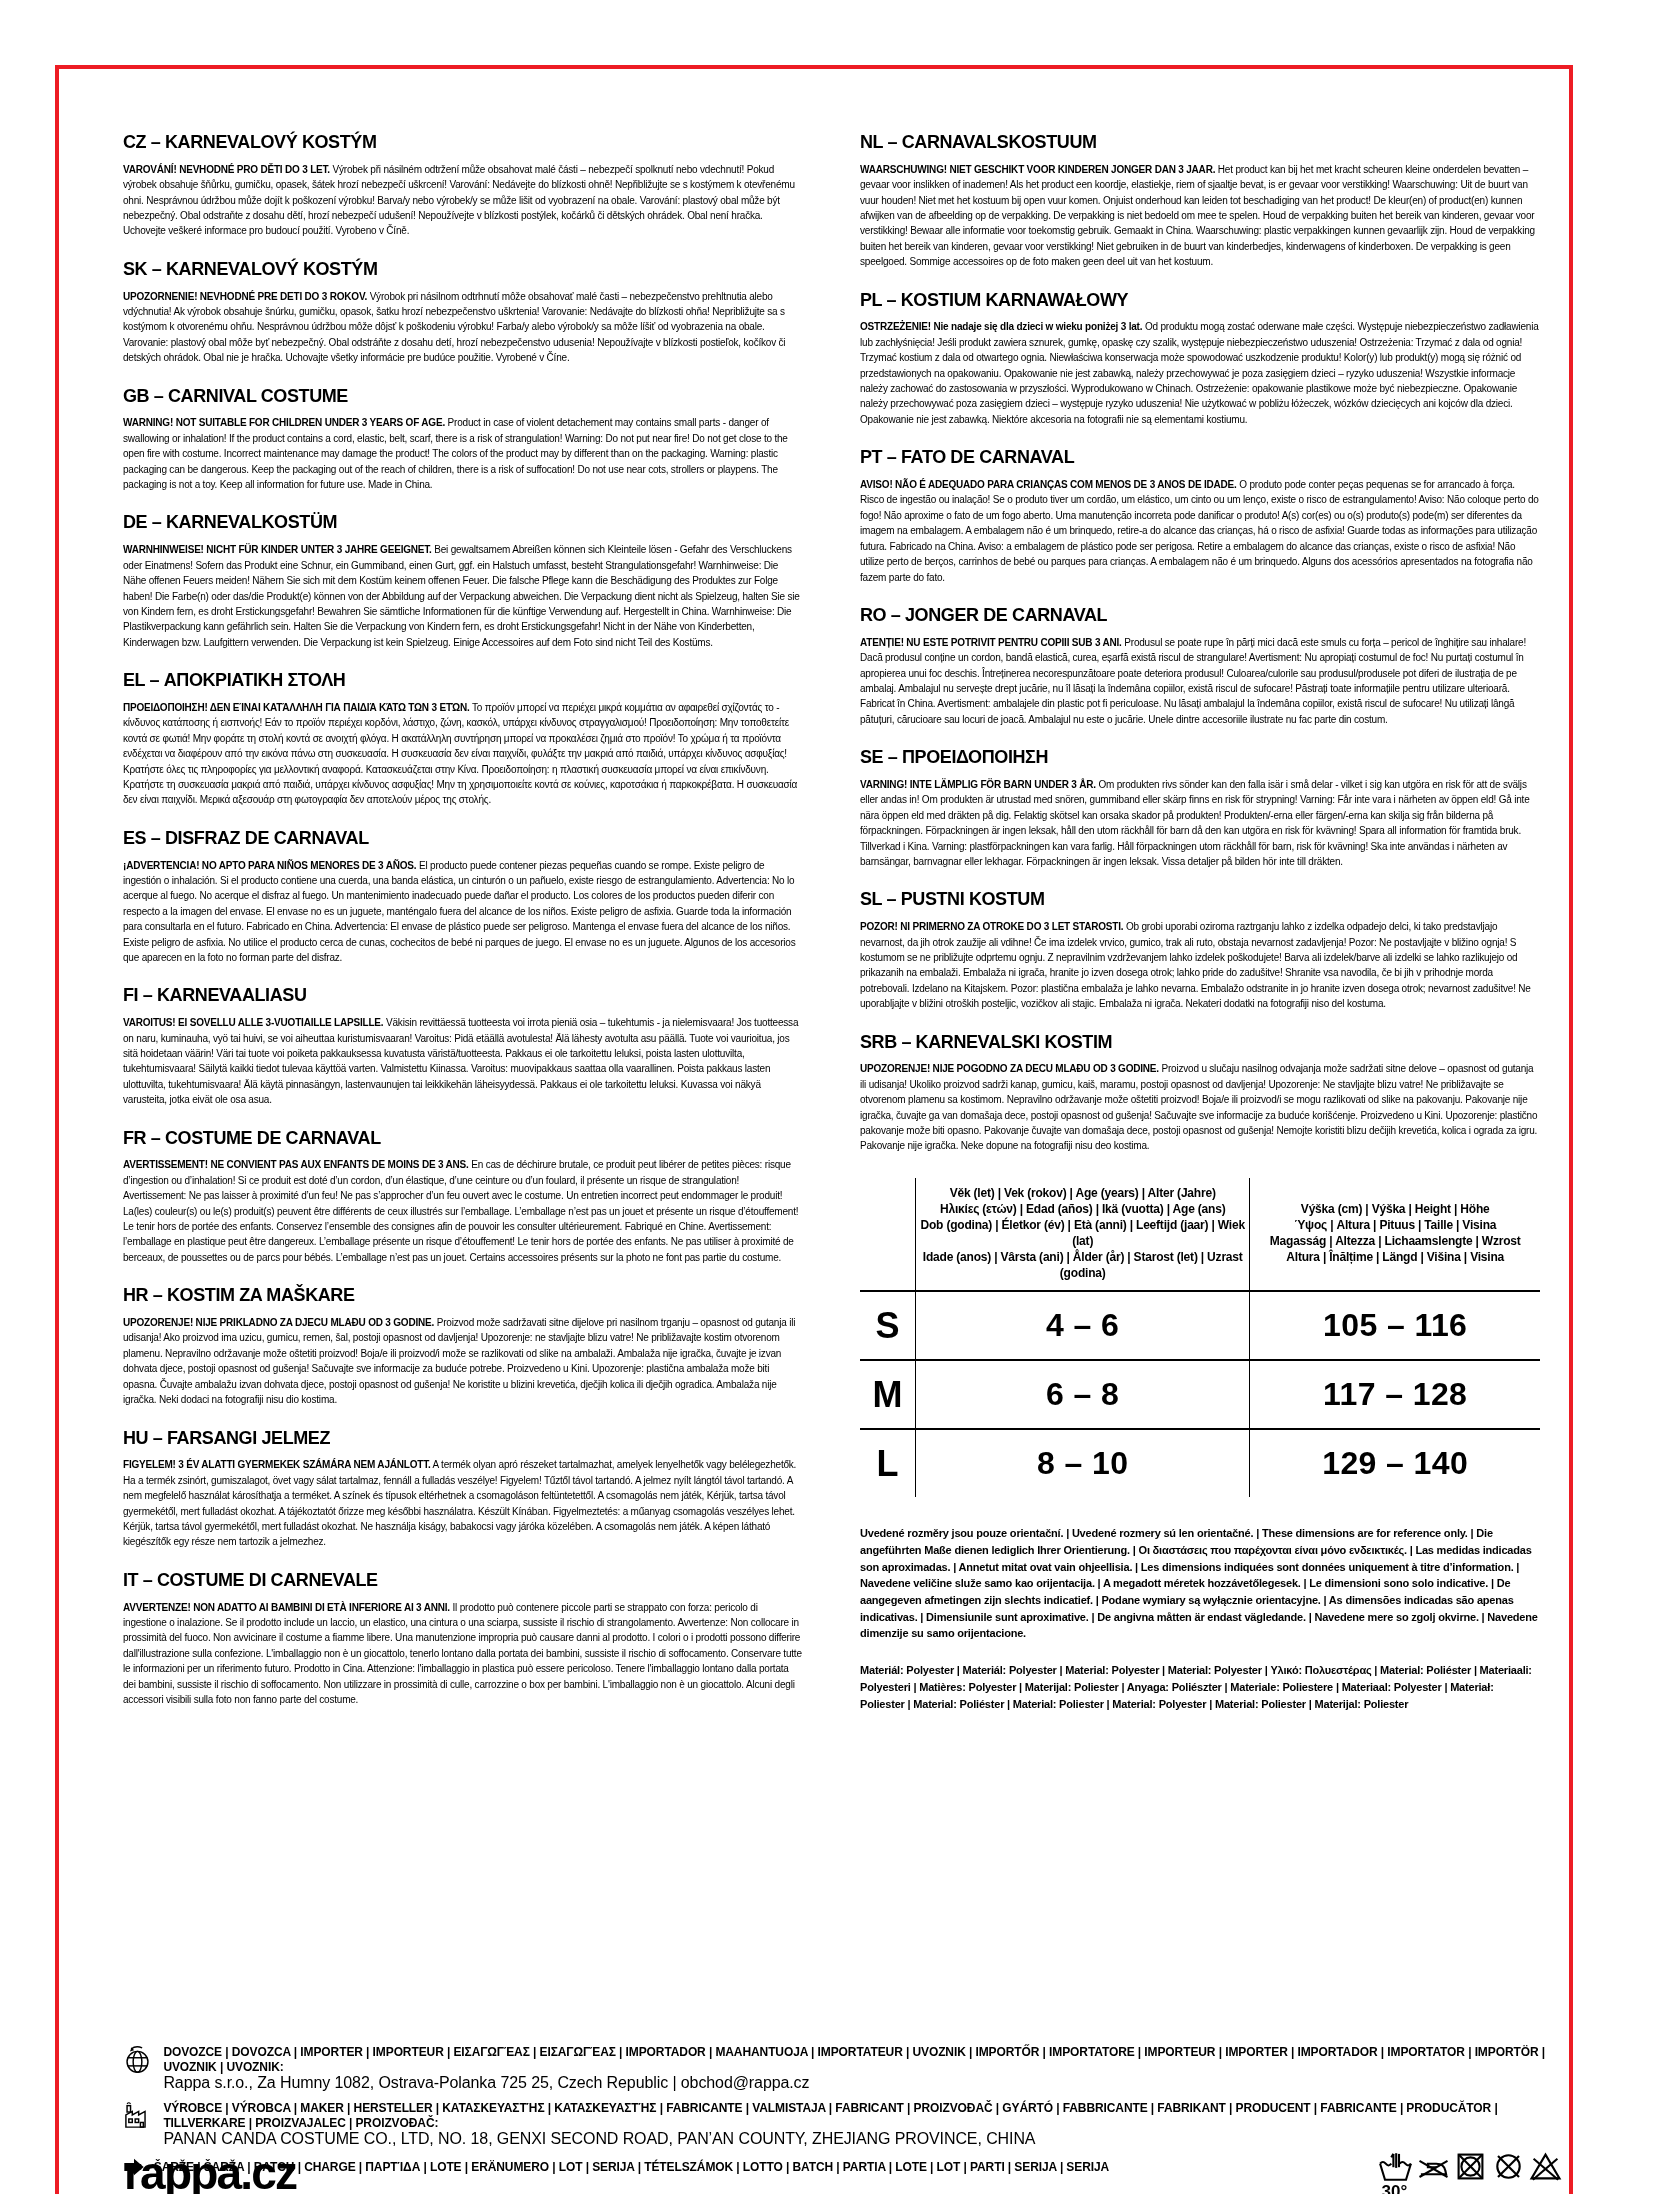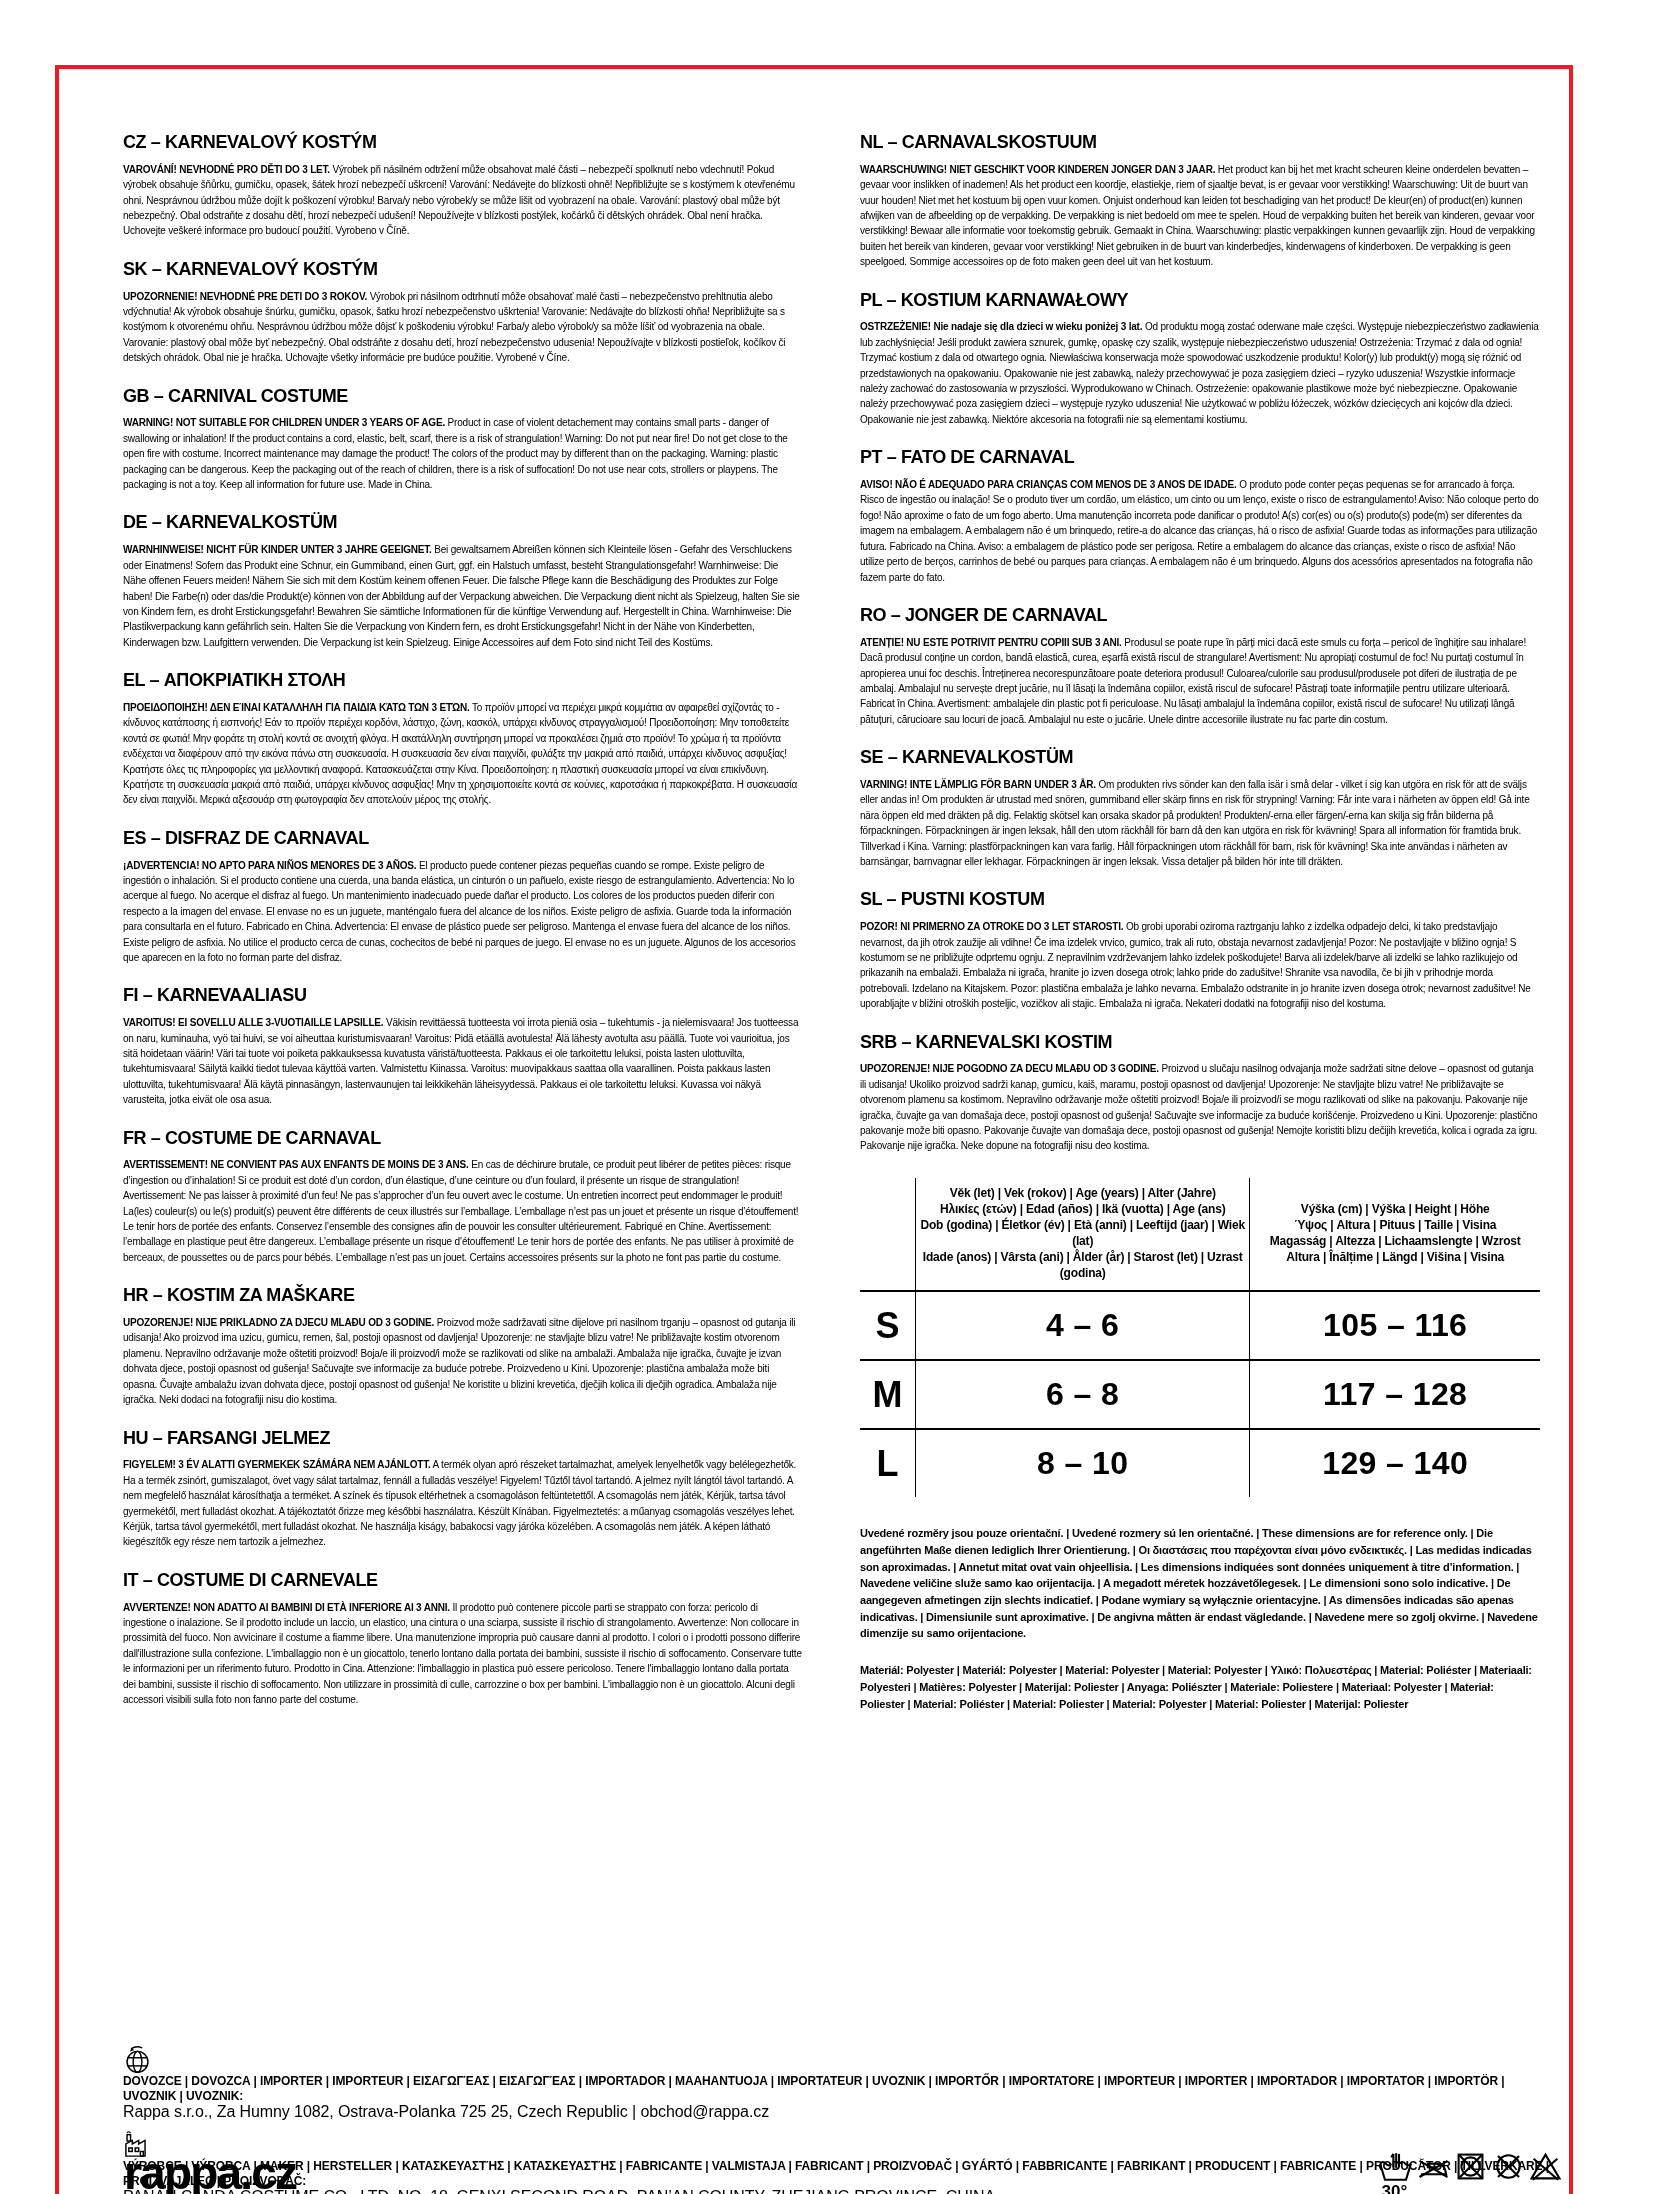--- a/index.html
+++ b/index.html
@@ -22,21 +22,21 @@
   .size-table th { font-size:12px; font-weight:bold; line-height:16px; text-align:center;
                    white-space:pre-line; padding:6.1px 3.5px 9.7px 3.5px; letter-spacing:-0.2px;margin-top:27px; }
   .size-table tbody td { border-top:2.2px solid #000; height:65px; text-align:center; }
   .size-cell { font-size:36px; font-weight:bold; }
   .range-cell { font-size:32px; font-weight:bold; letter-spacing:0.4px; }
 
   .note { font-size:11px; line-height:16.7px; font-weight:bold; letter-spacing:-0.2px; margin:28px 0 0 0; }
   .note.materials { margin-top:20px; }
 
   .footer { position:absolute; left:123px; top:2045px; width:1426px; }
-  .f-row { display:flex; align-items:flex-start; margin-bottom:10.5px;flex-direction:column; }
+  .f-row { display:flex; align-items:flex-start; margin-bottom:10.5px; }
   .f-icon { flex:0 0 29px; margin-right:11.4px; }
   .f-icon svg { display:block; }
   .f-label { font-size:12px; line-height:15px; font-weight:bold; letter-spacing:-0.1px; }
   .f-value { font-size:16px; line-height:15px; letter-spacing:-0.1px; }
   .f-batch { display:flex; align-items:center; margin-top:2.6px; }
   .f-batch .f-icon { flex:0 0 22px; margin-right:8.8px; }
 
   .logo { position:absolute; left:124px; top:2146px; font-size:46px; font-weight:bold;
           letter-spacing:-1.8px; }
   .care { position:absolute; left:1378px; top:2149px; display:flex; align-items:flex-start; }
@@ -108,21 +108,21 @@
     </div>
     <div class="sec">
       <h2>PT – FATO DE CARNAVAL</h2>
       <p><b>AVISO! NÃO É ADEQUADO PARA CRIANÇAS COM MENOS DE 3 ANOS DE IDADE.</b> <span>O produto pode conter peças pequenas se for arrancado à força. Risco de ingestão ou inalação! Se o produto tiver um cordão, um elástico, um cinto ou um lenço, existe o risco de estrangulamento! Aviso: Não coloque perto do fogo! Não aproxime o fato de um fogo aberto. Uma manutenção incorreta pode danificar o produto! A(s) cor(es) ou o(s) produto(s) pode(m) ser diferentes da imagem na embalagem. A embalagem não é um brinquedo, retire-a do alcance das crianças, há o risco de asfixia! Guarde todas as informações para utilização futura. Fabricado na China. Aviso: a embalagem de plástico pode ser perigosa. Retire a embalagem do alcance das crianças, existe o risco de asfixia! Não utilize perto de berços, carrinhos de bebé ou parques para crianças. A embalagem não é um brinquedo. Alguns dos acessórios apresentados na fotografia não fazem parte do fato.</span></p>
     </div>
     <div class="sec">
       <h2>RO – JONGER DE CARNAVAL</h2>
       <p><b>ATENȚIE! NU ESTE POTRIVIT PENTRU COPIII SUB 3 ANI.</b> <span>Produsul se poate rupe în părți mici dacă este smuls cu forța – pericol de înghițire sau inhalare! Dacă produsul conține un cordon, bandă elastică, curea, eșarfă există riscul de strangulare! Avertisment: Nu apropiați costumul de foc! Nu purtați costumul în apropierea unui foc deschis. Întreținerea necorespunzătoare poate deteriora produsul! Culoarea/culorile sau produsul/produsele pot diferi de ilustrația de pe ambalaj. Ambalajul nu servește drept jucărie, nu îl lăsați la îndemâna copiilor, există riscul de sufocare! Păstrați toate informațiile pentru utilizare ulterioară. Fabricat în China. Avertisment: ambalajele din plastic pot fi periculoase. Nu lăsați ambalajul la îndemâna copiilor, există riscul de sufocare! Nu utilizați lângă pătuțuri, cărucioare sau locuri de joacă. Ambalajul nu este o jucărie. Unele dintre accesoriile ilustrate nu fac parte din costum.</span></p>
     </div>
     <div class="sec">
-      <h2>SE – KARNEVALKOSTÜM</h2>
+      <h2>SE – ΠΡΟΕΙΔΟΠΟΙΗΣΗ</h2>
       <p><b>VARNING! INTE LÄMPLIG FÖR BARN UNDER 3 ÅR.</b> <span>Om produkten rivs sönder kan den falla isär i små delar - vilket i sig kan utgöra en risk för att de sväljs eller andas in! Om produkten är utrustad med snören, gummiband eller skärp finns en risk för strypning! Varning: Får inte vara i närheten av öppen eld! Gå inte nära öppen eld med dräkten på dig. Felaktig skötsel kan orsaka skador på produkten! Produkten/-erna eller färgen/-erna kan skilja sig från bilderna på förpackningen. Förpackningen är ingen leksak, håll den utom räckhåll för barn då den kan utgöra en risk för kvävning! Spara all information för framtida bruk. Tillverkad i Kina. Varning: plastförpackningen kan vara farlig. Håll förpackningen utom räckhåll för barn, risk för kvävning! Ska inte användas i närheten av barnsängar, barnvagnar eller lekhagar. Förpackningen är ingen leksak. Vissa detaljer på bilden hör inte till dräkten.</span></p>
     </div>
     <div class="sec">
       <h2>SL – PUSTNI KOSTUM</h2>
       <p><b>POZOR! NI PRIMERNO ZA OTROKE DO 3 LET STAROSTI.</b> <span>Ob grobi uporabi oziroma raztrganju lahko z izdelka odpadejo delci, ki tako predstavljajo nevarnost, da jih otrok zaužije ali vdihne! Če ima izdelek vrvico, gumico, trak ali ruto, obstaja nevarnost zadavljenja! Pozor: Ne postavljajte v bližino ognja! S kostumom se ne približujte odprtemu ognju. Z nepravilnim vzdrževanjem lahko izdelek poškodujete! Barva ali izdelek/barve ali izdelki se lahko razlikujejo od prikazanih na embalaži. Embalaža ni igrača, hranite jo izven dosega otrok; lahko pride do zadušitve! Shranite vsa navodila, če bi jih v prihodnje morda potrebovali. Izdelano na Kitajskem. Pozor: plastična embalaža je lahko nevarna. Embalažo odstranite in jo hranite izven dosega otrok; nevarnost zadušitve! Ne uporabljajte v bližini otroških posteljic, vozičkov ali stajic. Embalaža ni igrača. Nekateri dodatki na fotografiji niso del kostuma.</span></p>
     </div>
     <div class="sec">
       <h2>SRB – KARNEVALSKI KOSTIM</h2>
       <p><b>UPOZORENJE! NIJE POGODNO ZA DECU MLAĐU OD 3 GODINE.</b> <span>Proizvod u slučaju nasilnog odvajanja može sadržati sitne delove – opasnost od gutanja ili udisanja! Ukoliko proizvod sadrži kanap, gumicu, kaiš, maramu, postoji opasnost od davljenja! Upozorenje: Ne stavljajte blizu vatre! Ne približavajte se otvorenom plamenu sa kostimom. Nepravilno održavanje može oštetiti proizvod! Boja/e ili proizvod/i se mogu razlikovati od slike na pakovanju. Pakovanje nije igračka, čuvajte ga van domašaja dece, postoji opasnost od gušenja! Sačuvajte sve informacije za buduće korišćenje. Proizvedeno u Kini. Upozorenje: plastično pakovanje može biti opasno. Pakovanje čuvajte van domašaja dece, postoji opasnost od gušenja! Nemojte koristiti blizu dečijih krevetića, kolica i ograda za igru. Pakovanje nije igračka. Neke dopune na fotografiji nisu deo kostima.</span></p>
     </div>

